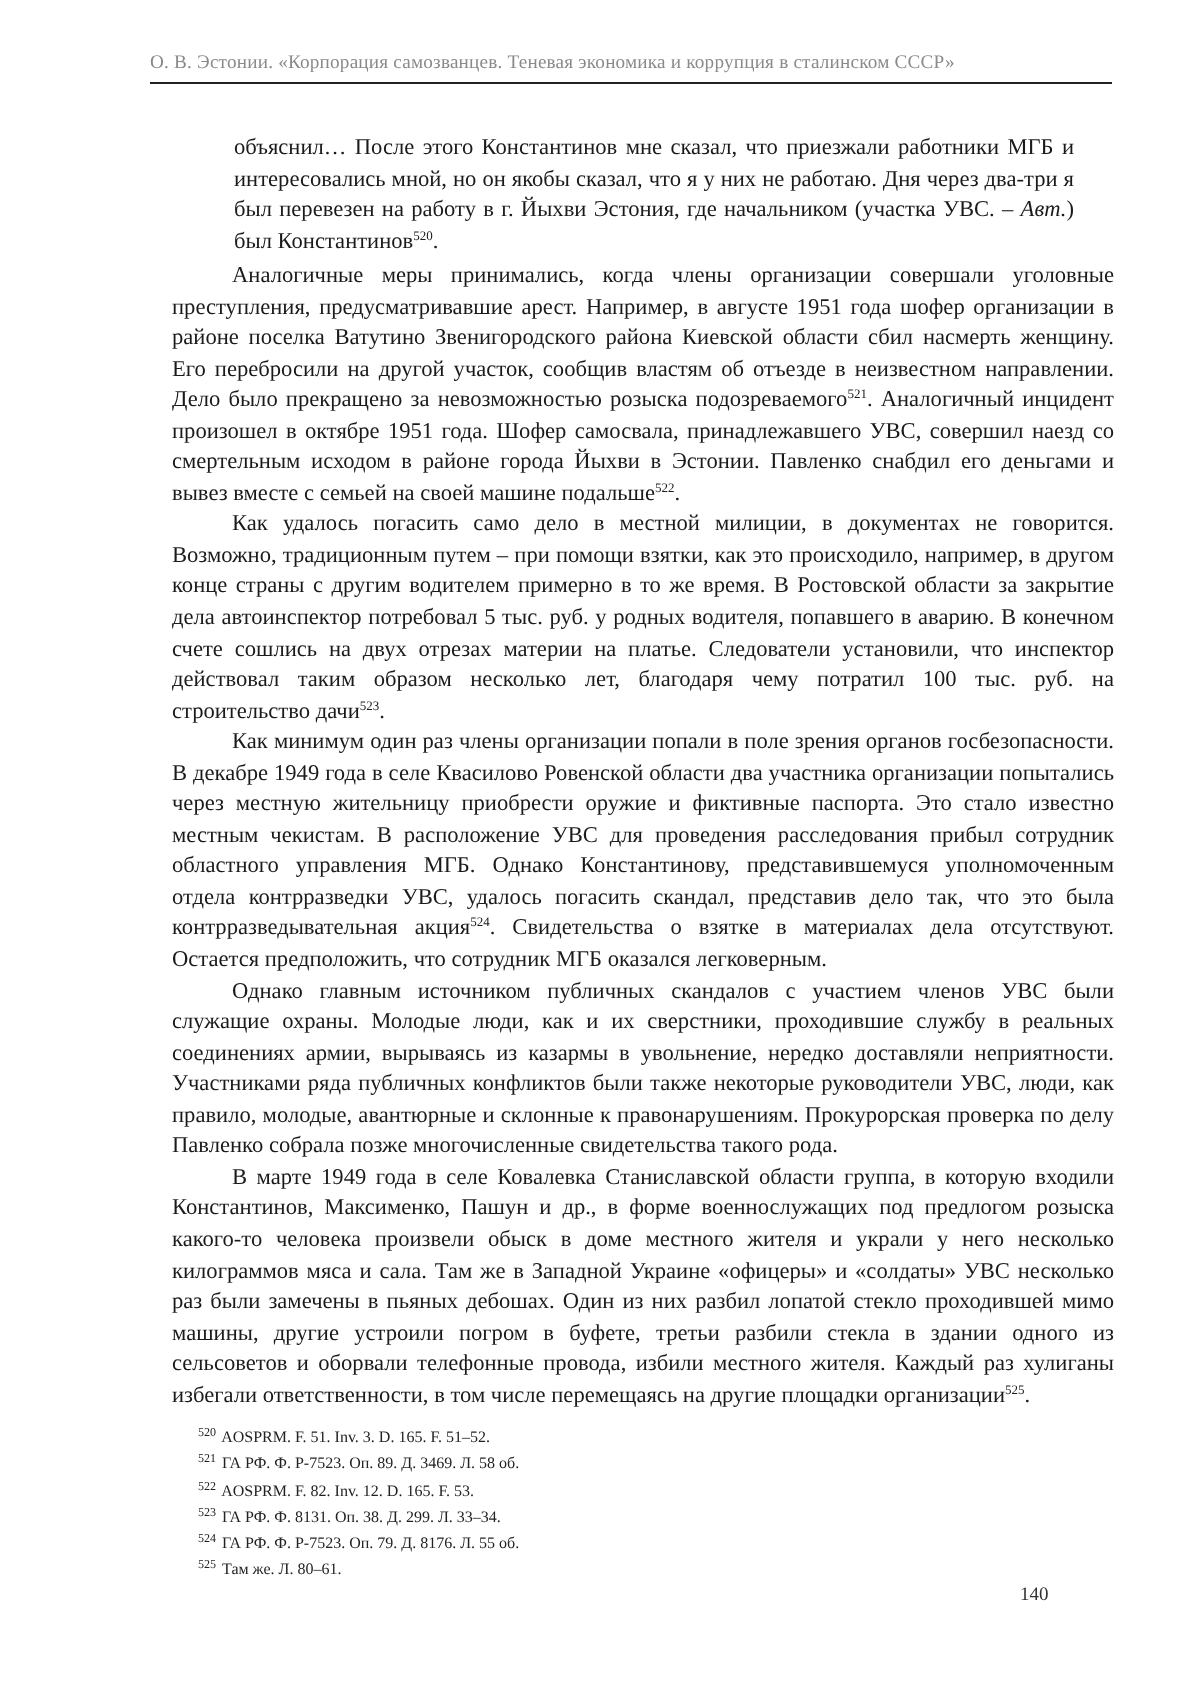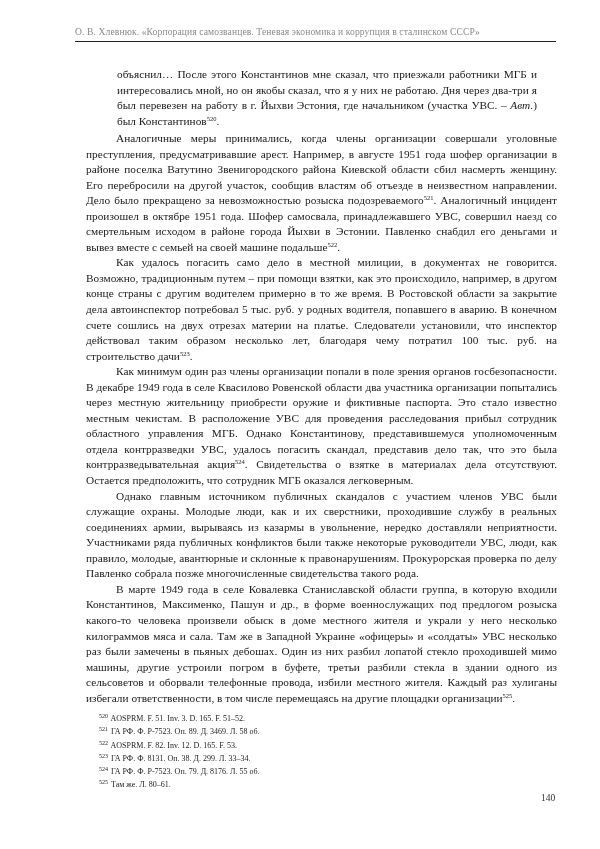--- a/index.html
+++ b/index.html
@@ -9,27 +9,27 @@
             font-size: 9.6px; color: #8a8a8a; letter-spacing: 0.1px; white-space: nowrap; }
   .header-rule { position: absolute; left: 75px; top: 41px; width: 481px; height: 1px; background: #222; }
   .quote { position: absolute; left: 117px; top: 67px; width: 420px;
            font-size: 11.3px; line-height: 15.6px; text-align: justify; }
   .body { position: absolute; left: 86px; top: 131px; width: 471px;
           font-size: 11.3px; line-height: 15.55px; }
   .body p { margin: 0; text-indent: 30px; text-align: justify; hyphens: manual; }
   sup { font-size: 6.5px; line-height: 0; vertical-align: 4px; }
   .footnotes { position: absolute; left: 99px; top: 712px; font-size: 8px; line-height: 13.3px; color: #222; }
   .footnotes .fn sup { font-size: 6px; vertical-align: 3px; margin-right: 1px; }
-  .page-num { position: absolute; left: 541px; top: 793px; font-size: 9.5px; color: #333; }
+  .page-num { position: absolute; left: 510px; top: 793px; font-size: 9.5px; color: #333; }
   i { font-style: italic; }
 </style>
 </head>
 <body>
 
-<div class="header">О. В. Хлевнюк. «Корпорация самозванцев. Теневая экономика и коррупция в сталинском СССР»</div>
+<div class="header">О. В. Эстонии. «Корпорация самозванцев. Теневая экономика и коррупция в сталинском СССР»</div>
 <div class="header-rule"></div>
 
 <div class="quote"><span>объяснил… После этого Константинов мне сказал, что приезжали работники МГБ и интересовались мной, но он якобы сказал, что я у них не работаю. Дня через два-три я был перевезен на работу в г. Йыхви Эстония, где начальником (участка УВС. – </span><i>Авт.</i><span>) был Константинов</span><sup>520</sup><span>.</span></div>
 
 <div class="body">
   <p><span>Аналогичные меры принимались, когда члены организации совершали уголовные преступления, предусматривавшие арест. Например, в августе 1951 года шофер организации в районе поселка Ватутино Звенигородского района Киевской области сбил насмерть женщину. Его перебросили на другой участок, сообщив властям об отъезде в неизвестном направлении. Дело было прекращено за невозможностью розыска подозреваемого</span><sup>521</sup><span>. Аналогичный инцидент произошел в октябре 1951 года. Шофер самосвала, принадлежавшего УВС, совершил наезд со смертельным исходом в районе города Йыхви в Эстонии. Павленко снабдил его деньгами и вывез вместе с семьей на своей машине подальше</span><sup>522</sup><span>.</span></p>
   <p><span>Как удалось погасить само дело в местной милиции, в документах не говорится. Возможно, традиционным путем – при помощи взятки, как это происходило, например, в другом конце страны с другим водителем примерно в то же время. В Ростовской области за закрытие дела автоинспектор потребовал 5 тыс. руб. у родных водителя, попавшего в аварию. В конечном счете сошлись на двух отрезах материи на платье. Следователи установили, что инспектор действовал таким образом несколько лет, благодаря чему потратил 100 тыс. руб. на строительство дачи</span><sup>523</sup><span>.</span></p>
   <p><span>Как минимум один раз члены организации попали в поле зрения органов госбезопасности. В декабре 1949 года в селе Квасилово Ровенской области два участника организации попытались через местную жительницу приобрести оружие и фиктивные паспорта. Это стало известно местным чекистам. В расположение УВС для проведения расследования прибыл сотрудник областного управления МГБ. Однако Константинову, представившемуся уполномоченным отдела контрразведки УВС, удалось погасить скандал, представив дело так, что это была контрразведывательная акция</span><sup>524</sup><span>. Свидетельства о взятке в материалах дела отсутствуют. Остается предположить, что сотрудник МГБ оказался легковерным.</span></p>
   <p><span>Однако главным источником публичных скандалов с участием членов УВС были служащие охраны. Молодые люди, как и их сверстники, проходившие службу в реальных соединениях армии, вырываясь из казармы в увольнение, нередко доставляли неприятности. Участниками ряда публичных конфликтов были также некоторые руководители УВС, люди, как правило, молодые, авантюрные и склонные к правонарушениям. Прокурорская проверка по делу Павленко собрала позже многочисленные свидетельства такого рода.</span></p>
   <p><span>В марте 1949 года в селе Ковалевка Станиславской области группа, в которую входили Константинов, Максименко, Пашун и др., в форме военнослужащих под предлогом розыска какого-то человека произвели обыск в доме местного жителя и украли у него несколько килограммов мяса и сала. Там же в Западной Украине «офицеры» и «солдаты» УВС несколько раз были замечены в пьяных дебошах. Один из них разбил лопатой стекло проходившей мимо машины, другие устроили погром в буфете, третьи разбили стекла в здании одного из сельсоветов и оборвали телефонные провода, избили местного жителя. Каждый раз хулиганы избегали ответственности, в том числе перемещаясь на другие площадки организации</span><sup>525</sup><span>.</span></p>

